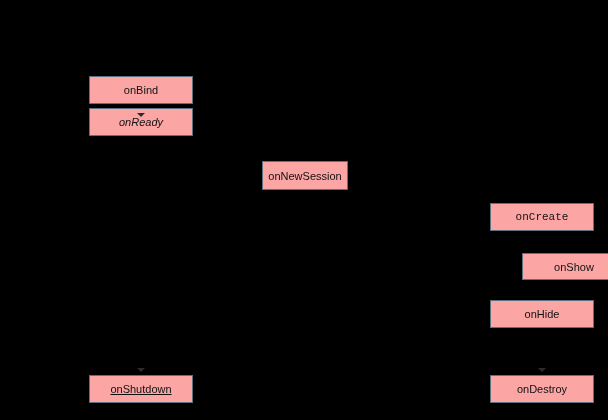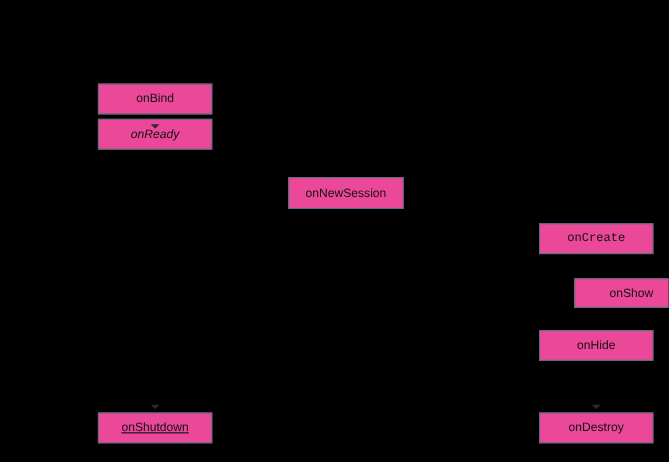--- a/index.html
+++ b/index.html
@@ -13,34 +13,34 @@
     height: 420px;
     background: #000000;
     overflow: hidden;
     font-family: "Liberation Sans", sans-serif;
   }
   .node {
     position: absolute;
     box-sizing: border-box;
     width: 104px;
     height: 28px;
-    background: #ec4899;
+    background: #fca5a5;
     border: 1px solid #5c7180;
     color: #111111;
     font-size: 11px;
     display: flex;
     align-items: center;
     justify-content: center;
     text-align: center;
     white-space: nowrap;
   }
   
   .node-onbind      { left: 89px;  top: 76px;  }
   .node-onready     { left: 89px;  top: 108px; font-style: italic; }
-  .node-onnewsession{ left: 262px; top: 161px; width: 105px; height: 29px; }
+  .node-onnewsession{ left: 262px; top: 161px; width: 86px; height: 29px; }
   .node-oncreate    { left: 490px; top: 203px; font-family: Liberation Mono, monospace; }
   .node-onshow      { left: 490px; top: 253px; height: 27px; margin-left: 32px; }
   .node-onhide      { left: 490px; top: 300px; }
   .node-ondestroy   { left: 490px; top: 375px; }
   .node-onshutdown  { left: 89px;  top: 375px; text-decoration: underline; }
   
   .arrow-remnant {
     position: absolute;
     width: 0;
     height: 0;

